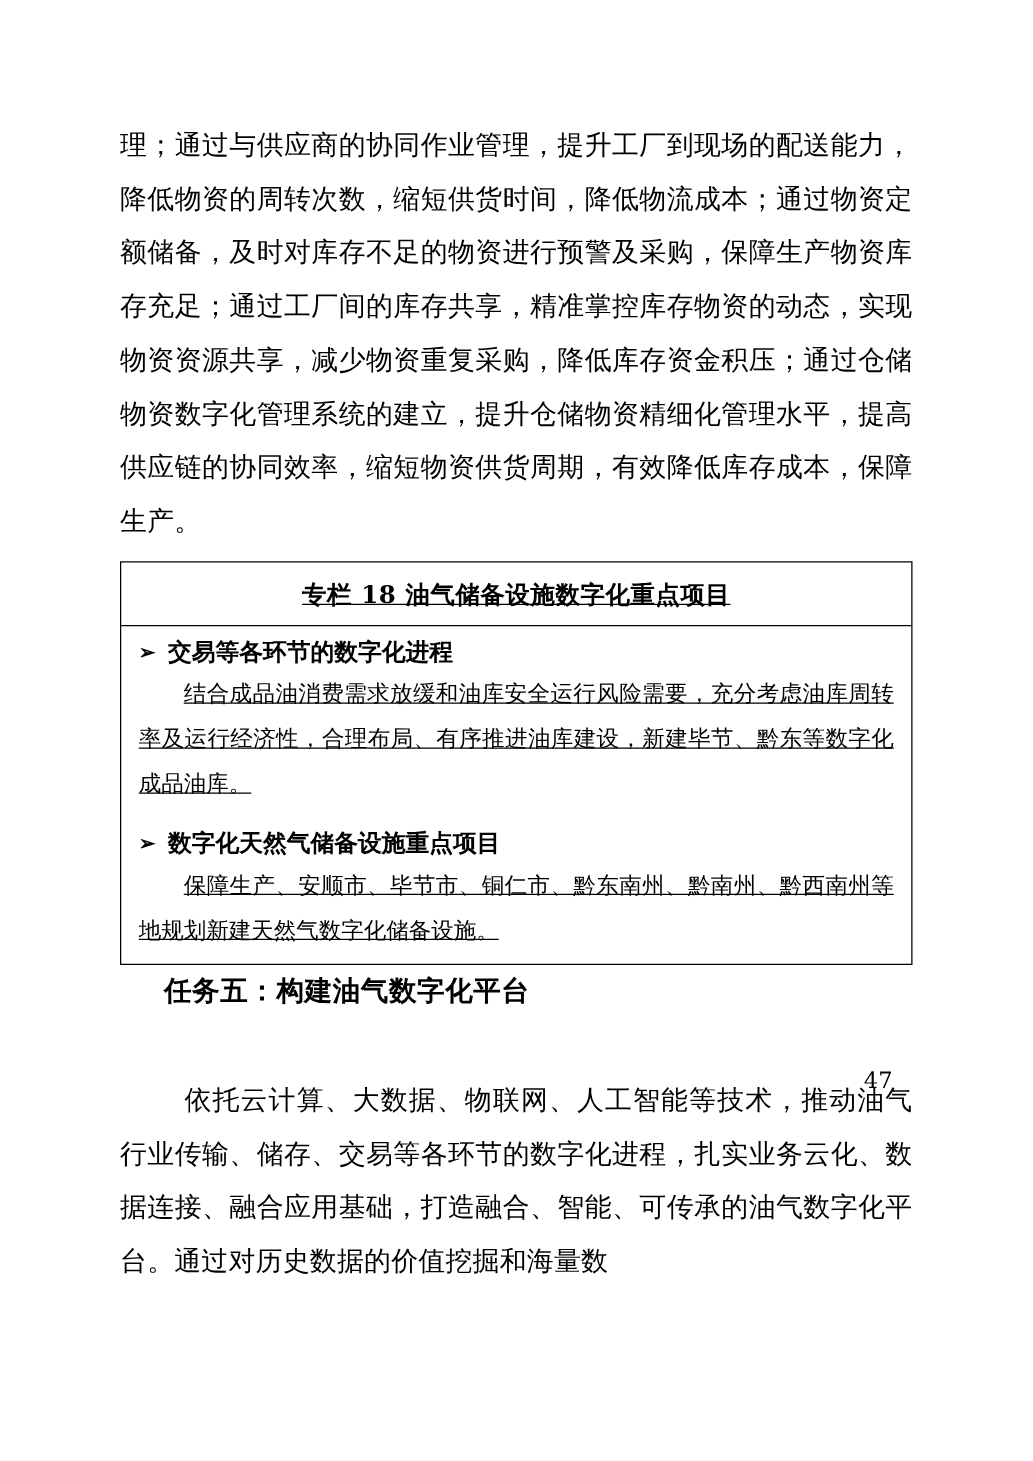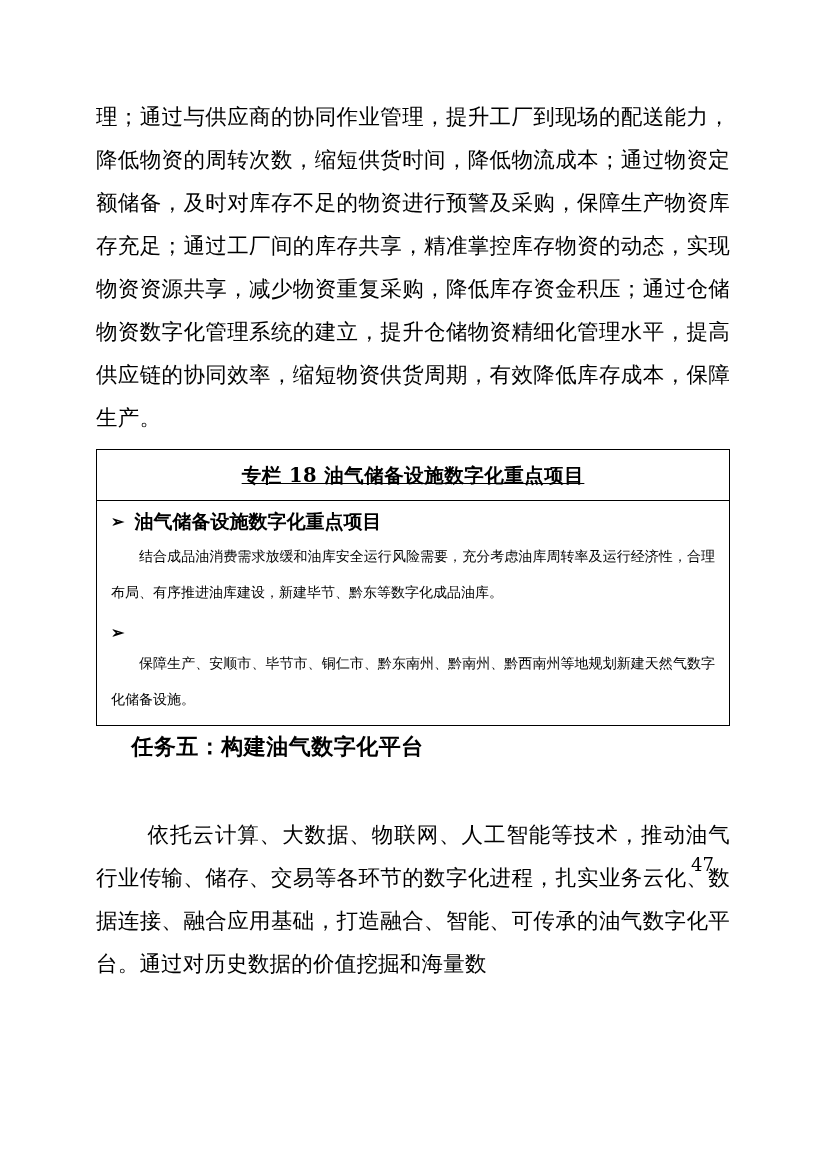--- a/index.html
+++ b/index.html
@@ -57,26 +57,27 @@
     gap: 10px;
     padding-bottom: 3px;
   }
   .bullet-arrow {
     font-size: 16px;
     line-height: 1;
     position: relative;
     top: -1px;
   }
   .box-para {
-    font-size: 14px;
+    font-size: 18px;
     line-height: 36px;
     text-align: justify;
     text-justify: inter-ideograph;
     text-indent: 2em;
     padding-bottom: 2px;
+    text-decoration: underline;
   }
   .task-heading {
     font-weight: bold;
     font-size: 22px;
     margin-bottom: 4px;
     text-indent: 1.6em;
     letter-spacing: 0.5px;
   }
   .tail-para {
     margin-top: 8px;
@@ -98,28 +99,29 @@
 <div class="page">
 
   <div class="body-text">理；通过与供应商的协同作业管理，提升工厂到现场的配送能力，降低物资的周转次数，缩短供货时间，降低物流成本；通过物资定额储备，及时对库存不足的物资进行预警及采购，保障生产物资库存充足；通过工厂间的库存共享，精准掌控库存物资的动态，实现物资资源共享，减少物资重复采购，降低库存资金积压；通过仓储物资数字化管理系统的建立，提升仓储物资精细化管理水平，提高供应链的协同效率，缩短物资供货周期，有效降低库存成本，保障生产。</div>
 
   <div class="box">
     <div class="box-title">专栏 18   油气储备设施数字化重点项目</div>
 
     <div class="box-section">
       <div class="box-head">
         <span class="bullet-arrow">➢</span>
-        <span>油气储备设施数字化重点项目</span>
+        <span>交易等各环节的数字化进程</span>
       </div>
       <div class="box-para">结合成品油消费需求放缓和油库安全运行风险需要，充分考虑油库周转率及运行经济性，合理布局、有序推进油库建设，新建毕节、黔东等数字化成品油库。</div>
     </div>
 
     <div class="box-section">
       <div class="box-head">
         <span class="bullet-arrow">➢</span>
+        <span>数字化天然气储备设施重点项目</span>
       </div>
       <div class="box-para">保障生产、安顺市、毕节市、铜仁市、黔东南州、黔南州、黔西南州等地规划新建天然气数字化储备设施。</div>
     </div>
   </div>
 
   <div class="task-heading">任务五：构建油气数字化平台</div>
 
   <div class="body-text tail-para">
     <span class="first-line-indent" style="display:inline-block;width:0"></span>
     <span style="display:block;text-indent:2.4em">依托云计算、大数据、物联网、人工智能等技术，推动油气行业传输、储存、交易等各环节的数字化进程，扎实业务云化、数据连接、融合应用基础，打造融合、智能、可传承的油气数字化平台。通过对历史数据的价值挖掘和海量数</span>

